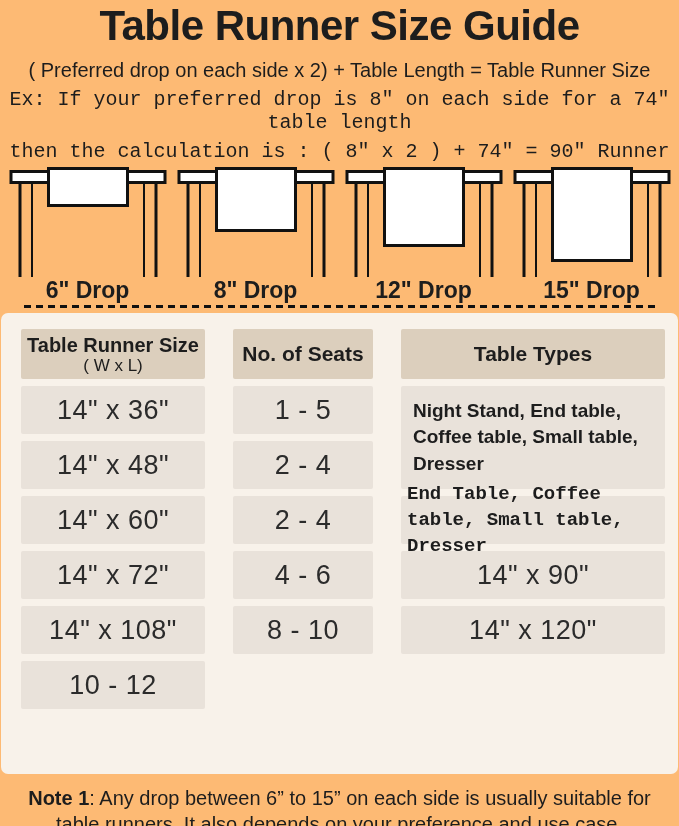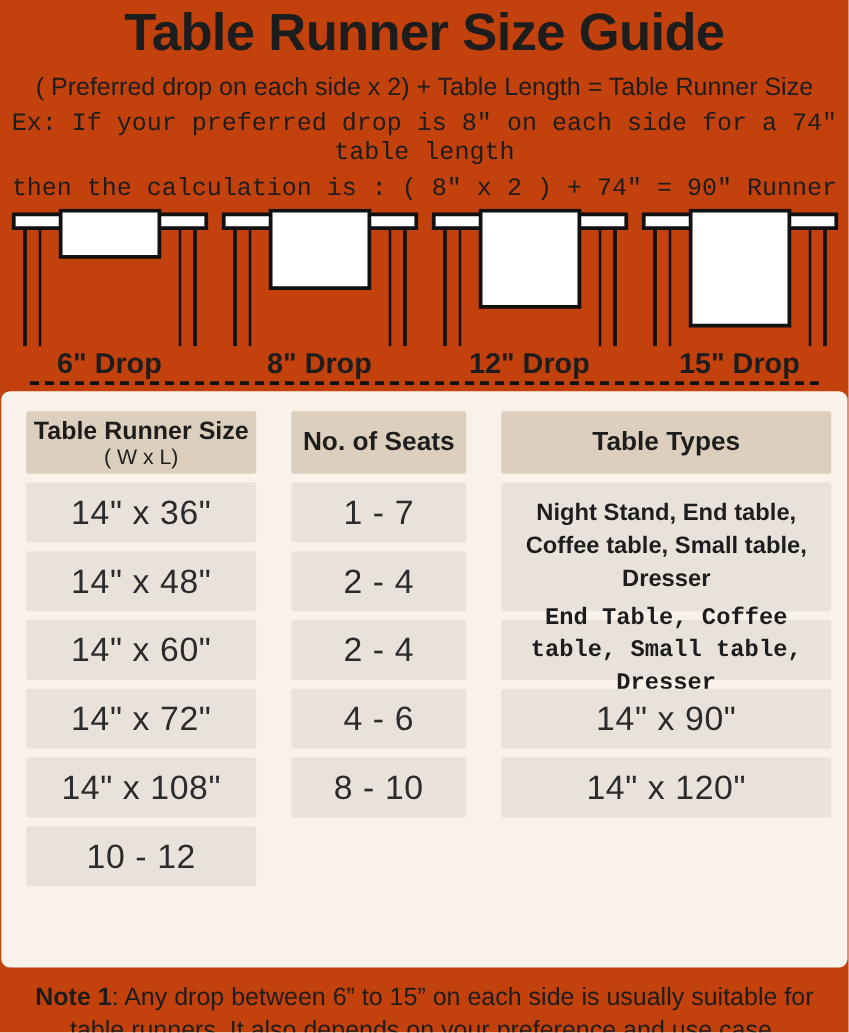--- a/index.html
+++ b/index.html
@@ -9,21 +9,21 @@
     --ink:#1d1d1d;
     --line:#111;
   }
   *{box-sizing:border-box;margin:0;padding:0;}
   body{
     background:#fff;
     font-family:"Liberation Sans","DejaVu Sans",sans-serif;
     color:var(--ink);
     width:679px;
   }
-  .page{width:679px;height:826px;overflow:hidden;background:#c2410c;}
+  .page{width:679px;height:826px;overflow:hidden;background:#fdba74;}
 
   
   .hdr{text-align:center;}
   .hdr h1{
     font-size:42px;
     font-weight:700;
     letter-spacing:-0.5px;
     padding-top:2px;
   }
   .hdr .formula{font-size:20px;margin-top:9px;}
@@ -62,21 +62,20 @@
     grid-template-columns:184px 140px 1fr;
     grid-template-rows:50px repeat(7,48px);
     column-gap:28px;
     row-gap:7px;
   }
   .cell{
     display:flex;
     flex-direction:column;
     align-items:center;
     justify-content:center;
-    text-align:center;
     border-radius:2px;
     background:var(--data-cell-bg);
   }
   .cell.head{background:var(--head-cell-bg);font-weight:700;font-size:21px;}
   .head-main{font-weight:700;font-size:20px;line-height:22px;}
   .head-sub{font-weight:400;font-size:17px;line-height:19px;}
   .cell.size,.cell.seats{
     font-size:27px;
     font-weight:400;
     color:#2b2b2b;
@@ -169,21 +168,21 @@
     <div class="grid">
 
       <div class="cell head">
         <div class="head-main">Table Runner Size</div>
         <div class="head-sub">( W x L)</div>
       </div>
       <div class="cell head">No. of Seats</div>
       <div class="cell head">Table Types</div>
 
       <div class="cell size">14" x 36"</div>
-      <div class="cell seats">1 - 7</div>
+      <div class="cell seats">1 - 5</div>
       <div class="cell type type-a span2">
           <span>Night Stand, End table, Coffee table, Small table, Dresser</span>
         </div>
 
       <div class="cell size">14" x 48"</div>
       <div class="cell seats">2 - 4</div>
 
       <div class="cell size">14" x 60"</div>
       <div class="cell seats">2 - 4</div>
       <div class="cell type type-b">

